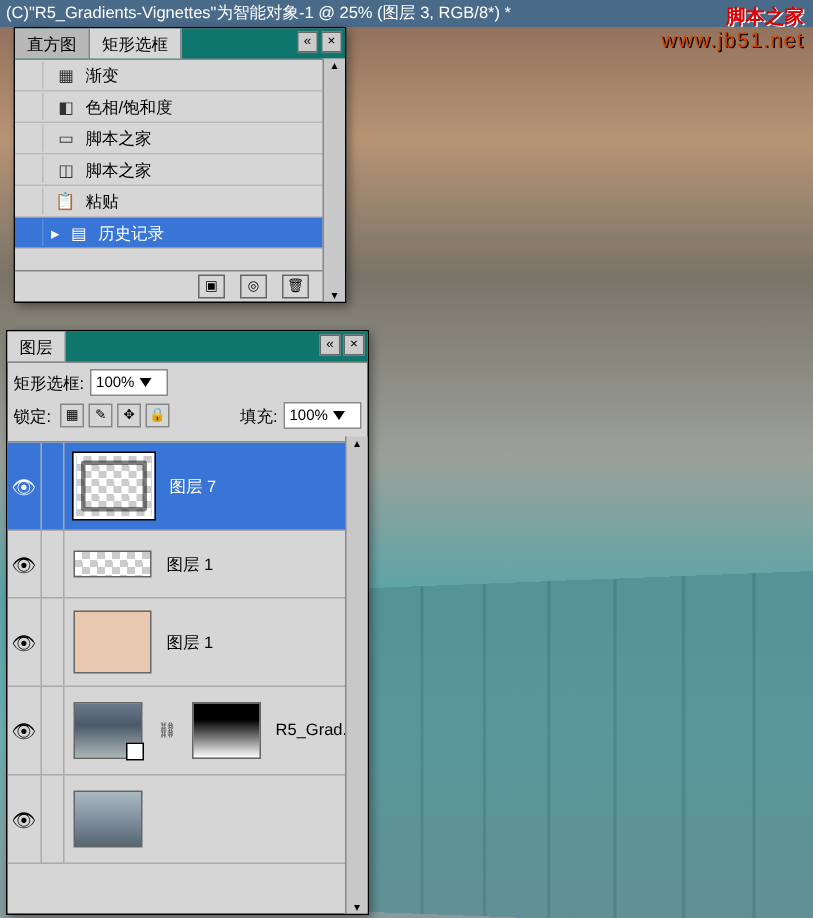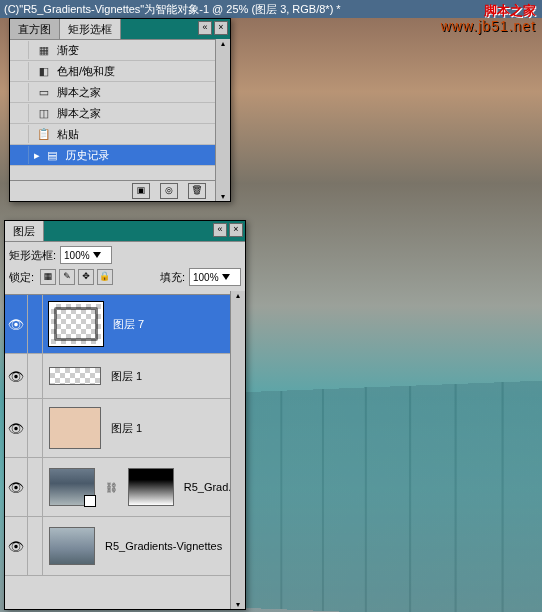--- a/index.html
+++ b/index.html
@@ -172,17 +172,16 @@
         <div class="thumb tso" style="width:44px;height:36px"></div>
         <span class="link-sym">⛓</span>
         <div class="thumb tmask" style="width:44px;height:36px"></div>
       </div>
       <span class="lname">R5_Grad...</span>
     </div>
     <div class="layer-row">
       <div class="eye">👁</div>
         <div class="link"></div>
       <div class="thumb tbg" style="width:44px;height:36px"></div>
-      <span class="lname">R5_Gradients-Vignettes</span>
     </div>
   </div>
   <div class="scroll" style="top:70px"></div>
 </div>
 
 </body></html>

